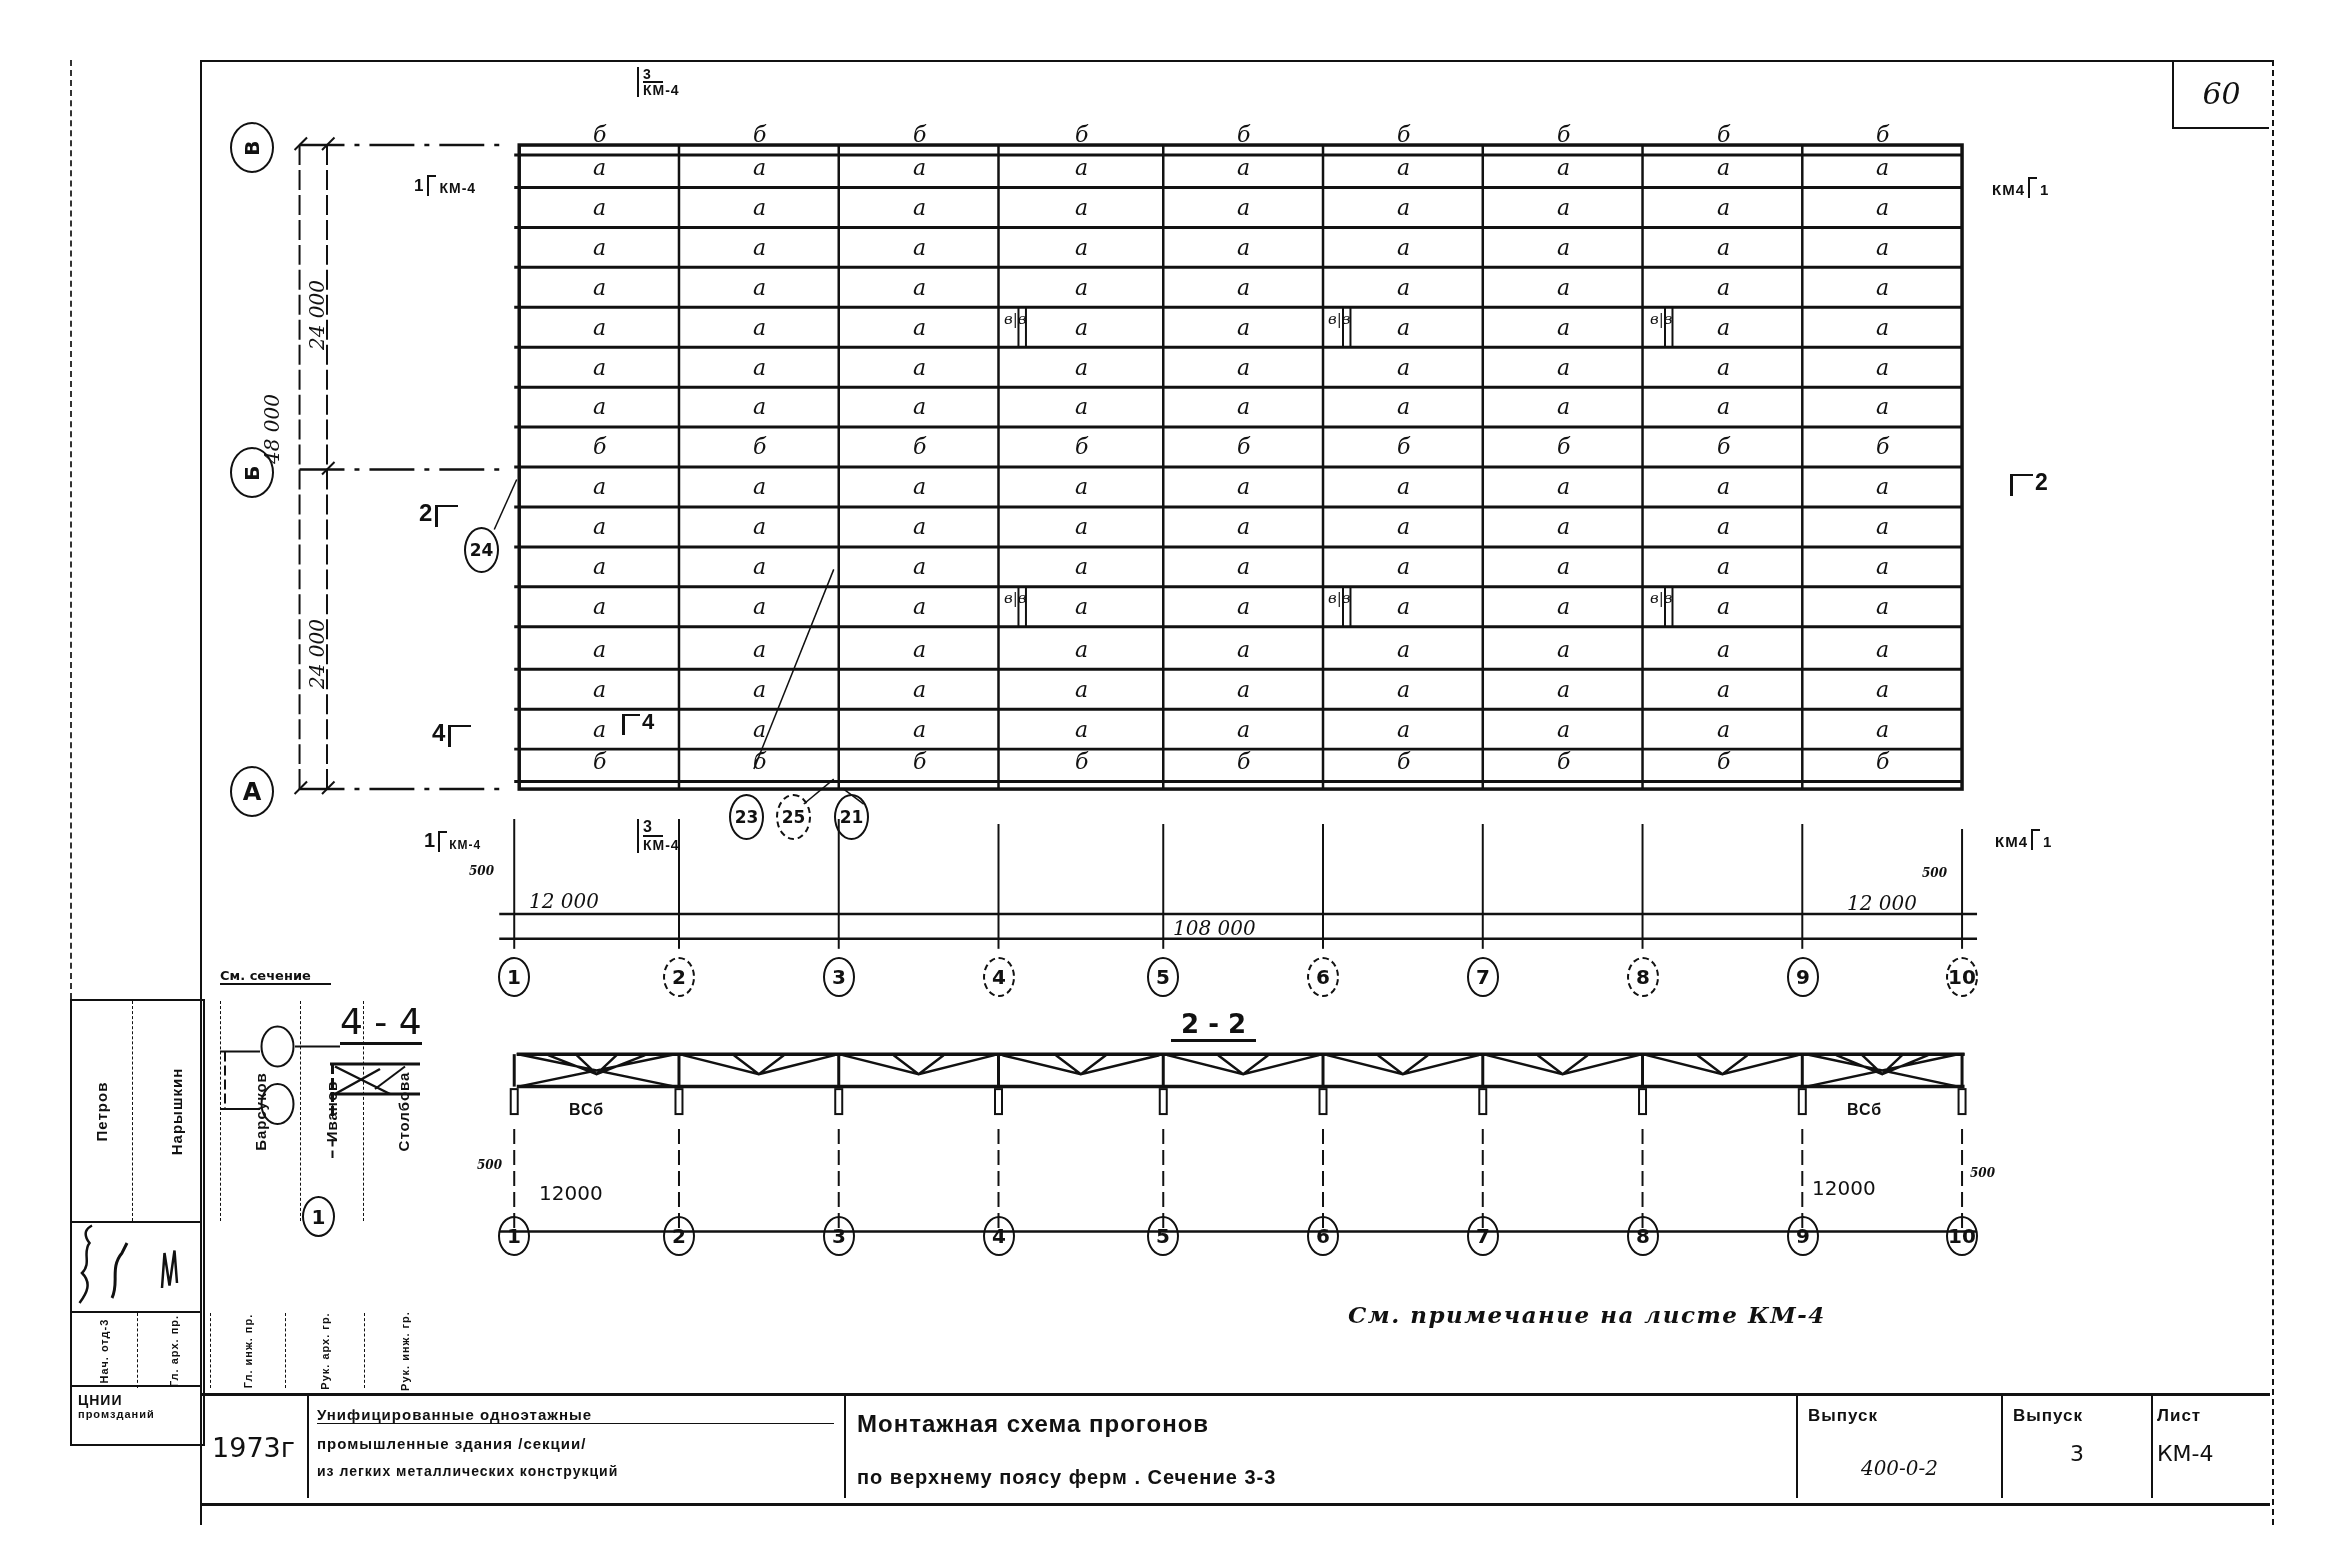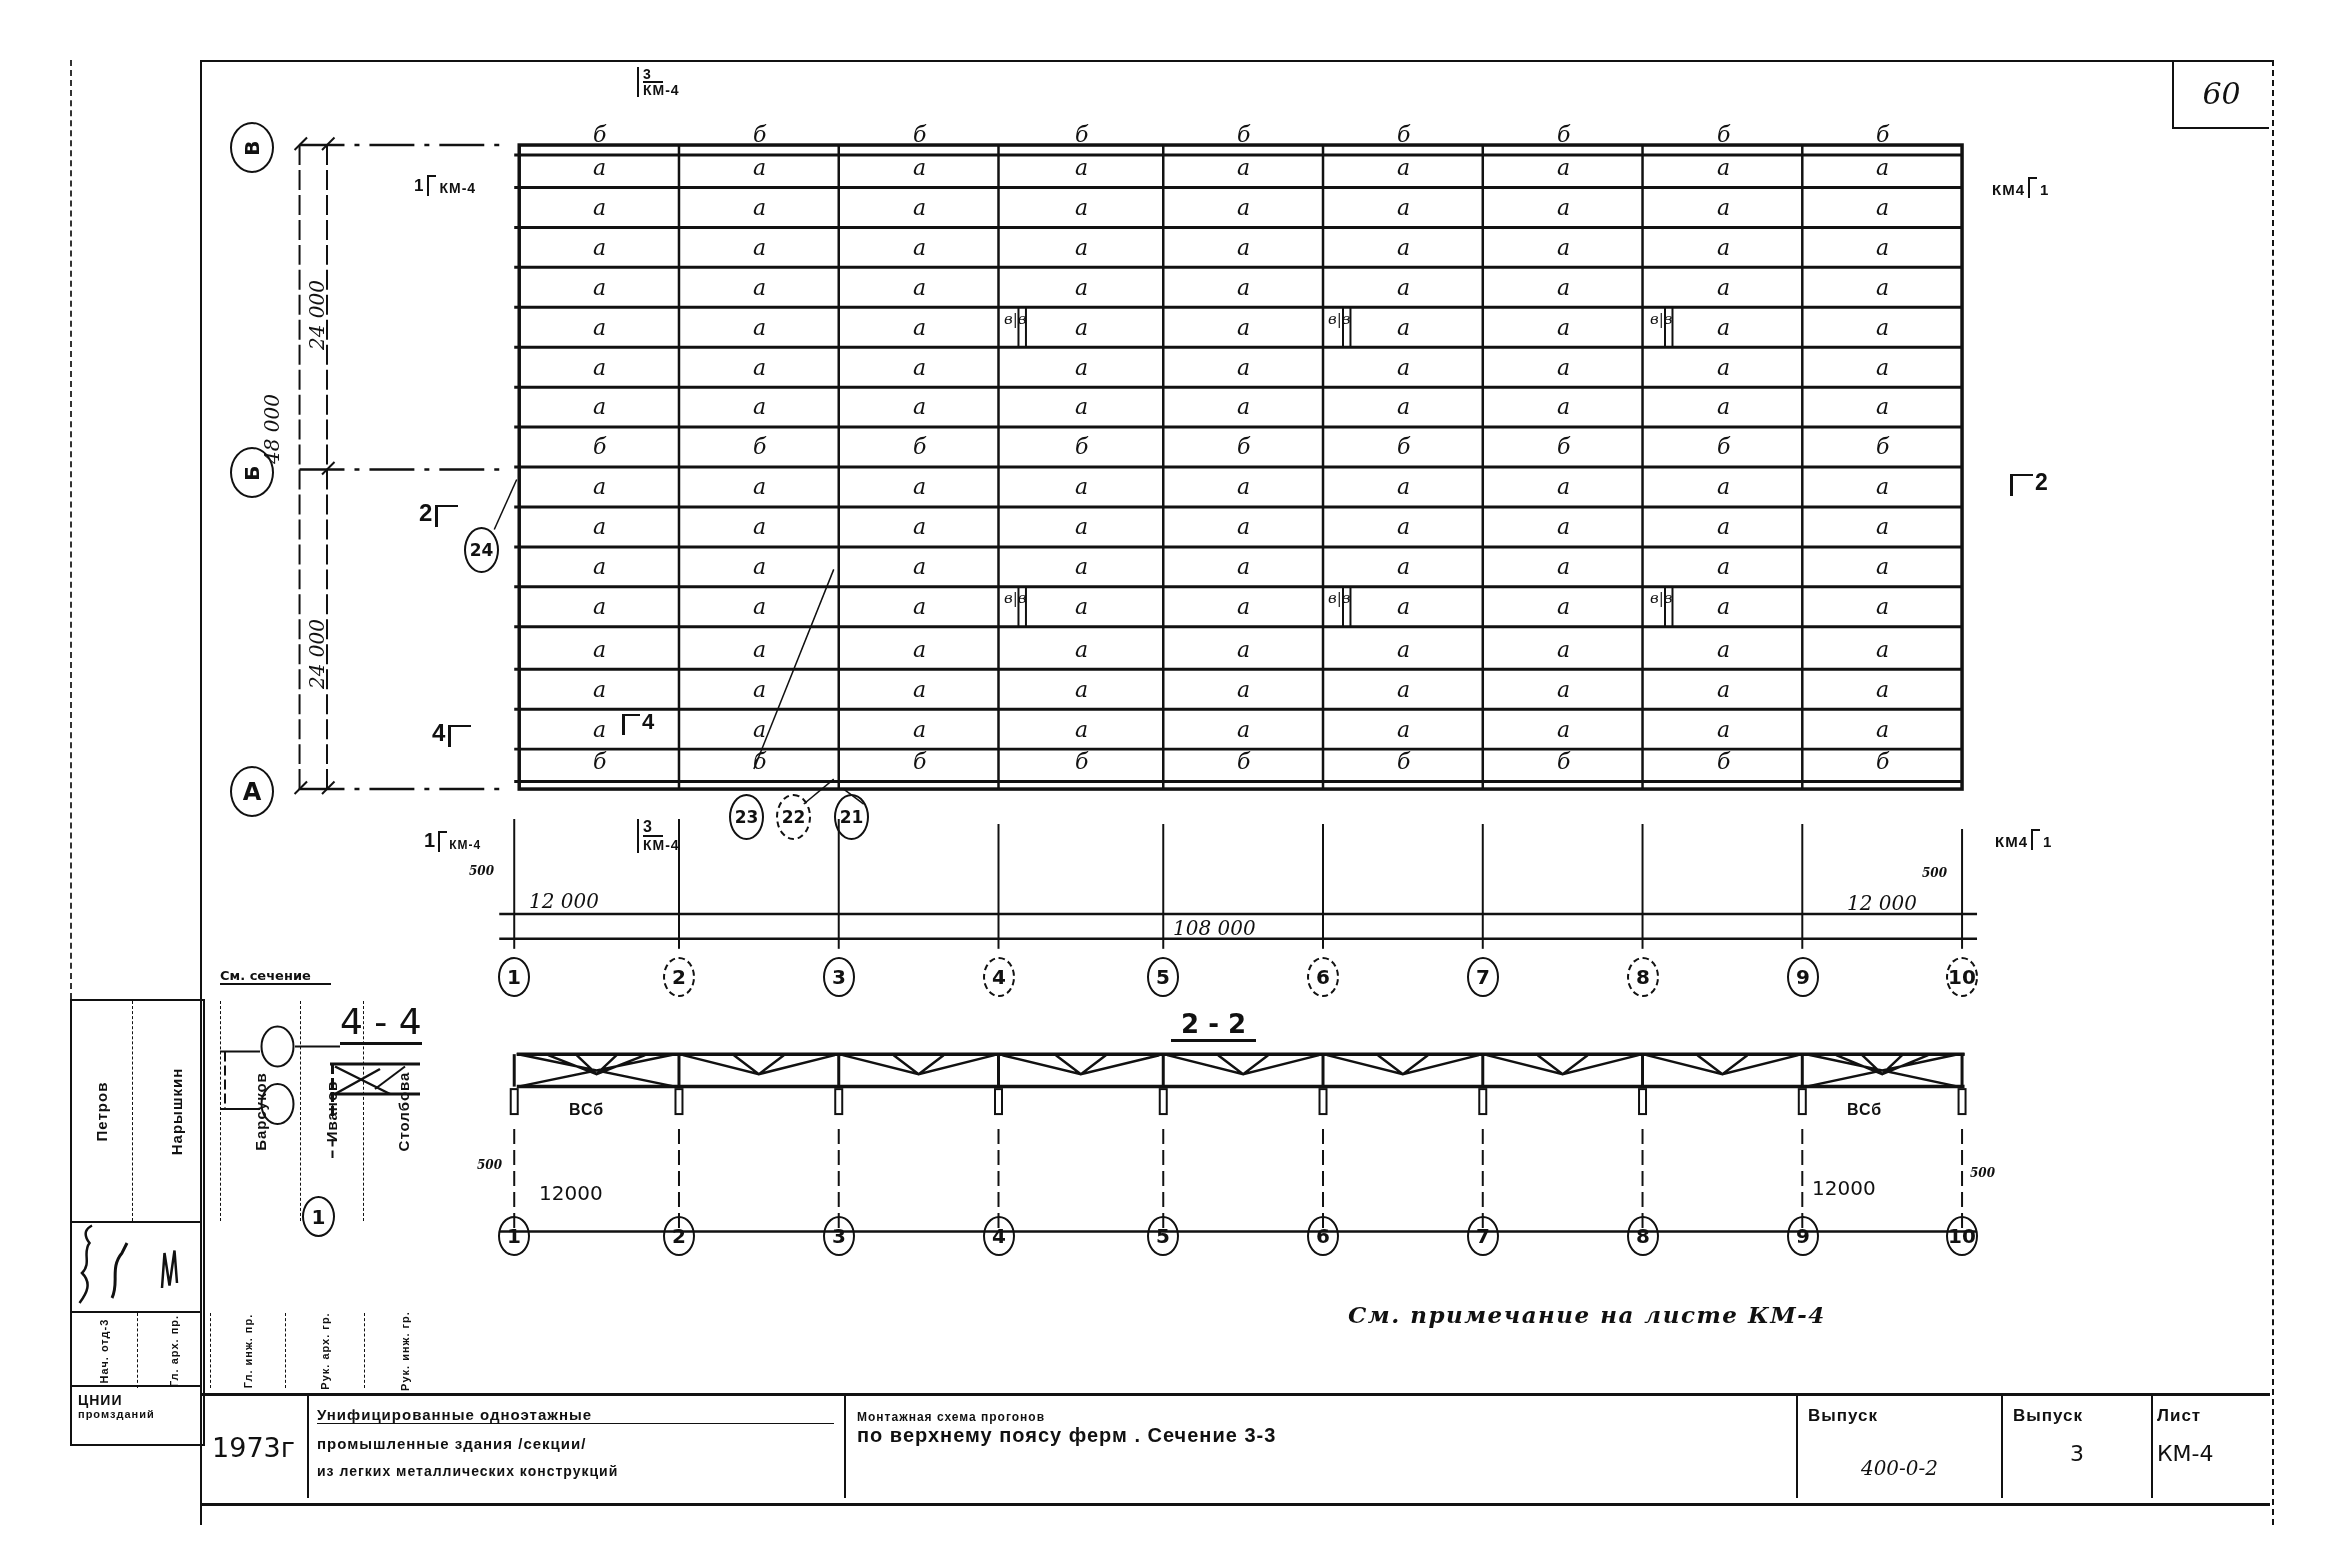--- a/index.html
+++ b/index.html
@@ -331,21 +331,21 @@
   <span>1</span>
 </div>
 
 <div class="abs" style="left:464px;top:527px;width:31px;height:42px;border:2px solid #111;border-radius:50%;display:flex;align-items:center;justify-content:center;font-size:17px;font-weight:bold;">
     <span>24</span>
   </div>
 <div class="abs" style="left:729px;top:794px;width:31px;height:42px;border:2px solid #111;border-radius:50%;display:flex;align-items:center;justify-content:center;font-size:17px;font-weight:bold;">
     <span>23</span>
   </div>
 <div class="abs" style="left:776px;top:794px;width:31px;height:42px;border:2px dashed #111;border-radius:50%;display:flex;align-items:center;justify-content:center;font-size:17px;font-weight:bold;">
-    <span>22</span>
+    <span>25</span>
   </div>
 <div class="abs" style="left:834px;top:794px;width:31px;height:42px;border:2px solid #111;border-radius:50%;display:flex;align-items:center;justify-content:center;font-size:17px;font-weight:bold;">
     <span>21</span>
   </div>
 
 <div class="abs hand" style="left:469px;top:864px;font-size:12px;font-weight:bold;">500</div>
 <div class="abs hand" style="left:529px;top:889px;font-size:20px;">12 000</div>
 <div class="abs hand" style="left:1173px;top:916px;font-size:20px;">108 000</div>
 <div class="abs hand" style="left:1922px;top:866px;font-size:12px;font-weight:bold;">500</div>
 <div class="abs hand" style="left:1847px;top:891px;font-size:20px;">12 000</div>
@@ -524,21 +524,21 @@
 <div class="abs" style="left:200px;top:1393px;width:2070px;height:107px;border-top:3px solid #111;border-bottom:3px solid #111;">
   <div class="abs" style="left:0;top:0;width:107px;height:102px;display:flex;align-items:center;justify-content:center;border-right:2.5px solid #111;">
     <span style="font-size:27px;">1973г</span>
   </div>
   <div class="abs" style="left:107px;top:0;width:539px;height:102px;border-right:2.5px solid #111;padding:10px 10px;box-sizing:border-box;">
     <div class="stamp" style="font-size:15px;margin-bottom:11px;border-bottom:1.5px solid #111;">Унифицированные одноэтажные</div>
     <div class="stamp" style="font-size:15px;margin-bottom:11px;">промышленные здания /секции/</div>
     <div class="stamp" style="font-size:14px;">из легких металлических конструкций</div>
   </div>
   <div class="abs" style="left:647px;top:0;width:951px;height:102px;border-right:2.5px solid #111;padding:14px 10px;box-sizing:border-box;">
-    <div class="stamp" style="font-size:12px;margin-bottom:0;">Монтажная схема прогонов</div>
+    <div class="stamp" style="font-size:24px;margin-bottom:28px;">Монтажная схема прогонов</div>
     <div class="stamp" style="font-size:20px;">по верхнему поясу ферм . Сечение 3-3</div>
   </div>
   <div class="abs" style="left:1598px;top:0;width:205px;height:102px;border-right:2.5px solid #111;padding:10px;box-sizing:border-box;">
     <div class="stamp" style="font-size:17px;">Выпуск</div>
     <div class="hand" style="font-size:20px;margin-top:30px;text-align:center;">400-0-2</div>
   </div>
   <div class="abs" style="left:1803px;top:0;width:150px;height:102px;border-right:2.5px solid #111;padding:10px;box-sizing:border-box;">
     <div class="stamp" style="font-size:17px;">Выпуск</div>
     <div style="font-size:22px;margin-top:15px;text-align:center;">3</div>
   </div>

